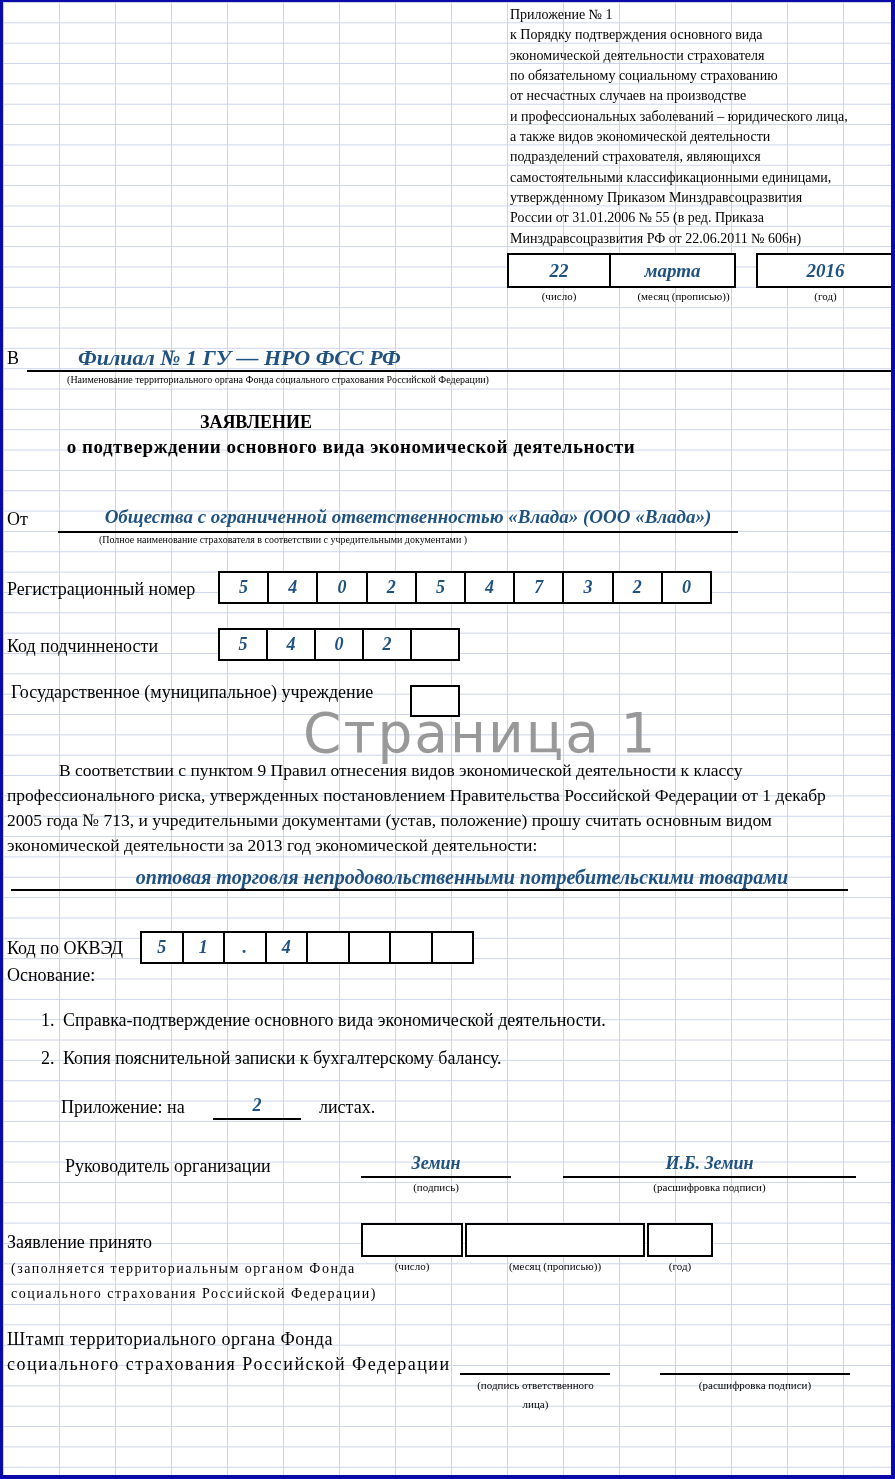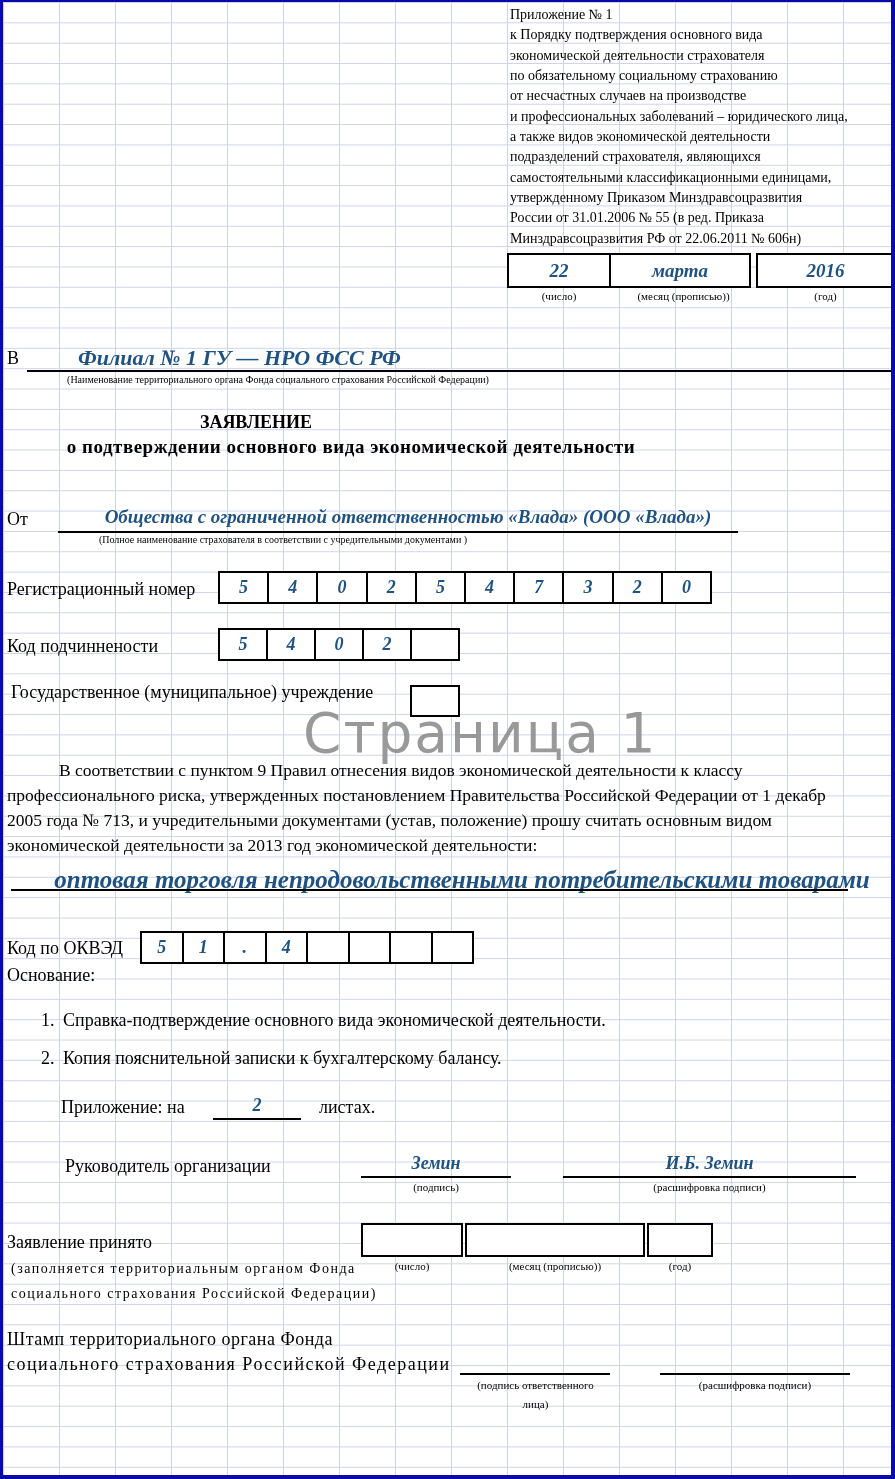--- a/index.html
+++ b/index.html
@@ -61,21 +61,21 @@
     <div>и профессиональных заболеваний – юридического лица,</div>
     <div>а также видов экономической деятельности</div>
     <div>подразделений страхователя, являющихся</div>
     <div>самостоятельными классификационными единицами,</div>
     <div>утвержденному Приказом Минздравсоцразвития</div>
     <div>России от 31.01.2006 № 55 (в ред. Приказа</div>
     <div>Минздравсоцразвития РФ от 22.06.2011 № 606н)</div>
   </div>
 
   <div class="box dcell" style="left:504px;top:251px;width:104px;height:35px;">22</div>
-  <div class="box dcell" style="left:606px;top:251px;width:142px;height:35px;">марта</div>
+  <div class="box dcell" style="left:606px;top:251px;width:127px;height:35px;">марта</div>
   <div class="box dcell" style="left:753px;top:251px;width:139px;height:35px;">2016</div>
   <div class="t sm ctr" style="left:504px;top:288px;width:104px;">(число)</div>
   <div class="t sm ctr" style="left:606px;top:288px;width:149px;">(месяц (прописью))</div>
   <div class="t sm ctr" style="left:753px;top:288px;width:139px;">(год)</div>
 
   <div class="t" style="left:4px;top:346px;">В</div>
   <div class="t blue" style="left:75px;top:343px;font-size:22px;">Филиал № 1 ГУ — НРО ФСС РФ</div>
   <div class="rule" style="left:24px;top:368px;width:866px;"></div>
   <div class="t tiny ctr" style="left:50px;top:372px;width:450px;">(Наименование территориального органа Фонда социального страхования Российской Федерации)</div>
 
@@ -111,21 +111,21 @@
   </div>
 
   <div class="t" style="left:8px;top:680px;">Государственное (муниципальное) учреждение</div>
   <div class="box" style="left:407px;top:683px;width:50px;height:32px;"></div>
 
   <div class="body-line" style="top:758px;padding-left:52px;">В соответствии с пунктом 9 Правил отнесения видов экономической деятельности к классу</div>
   <div class="body-line" style="top:783px;">профессионального риска, утвержденных постановлением Правительства Российской Федерации от 1 декабр</div>
   <div class="body-line" style="top:808px;">2005 года № 713, и учредительными документами (устав, положение) прошу считать основным видом</div>
   <div class="body-line" style="top:833px;">экономической деятельности за 2013 год экономической деятельности:</div>
 
-  <div class="t blue ctr" style="left:40px;top:864px;width:838px;font-size:25px;">оптовая торговля непродовольственными потребительскими товарами</div>
+  <div class="t blue ctr" style="left:40px;top:864px;width:838px;font-size:20px;">оптовая торговля непродовольственными потребительскими товарами</div>
   <div class="rule" style="left:8px;top:887px;width:837px;"></div>
 
   <div class="t" style="left:4px;top:936px;">Код по ОКВЭД</div>
   <div class="cells" style="left:137px;top:929px;width:334px;height:33px;">
     <div>5</div>
     <div>1</div>
     <div>.</div>
     <div>4</div>
     <div></div>
     <div></div>

